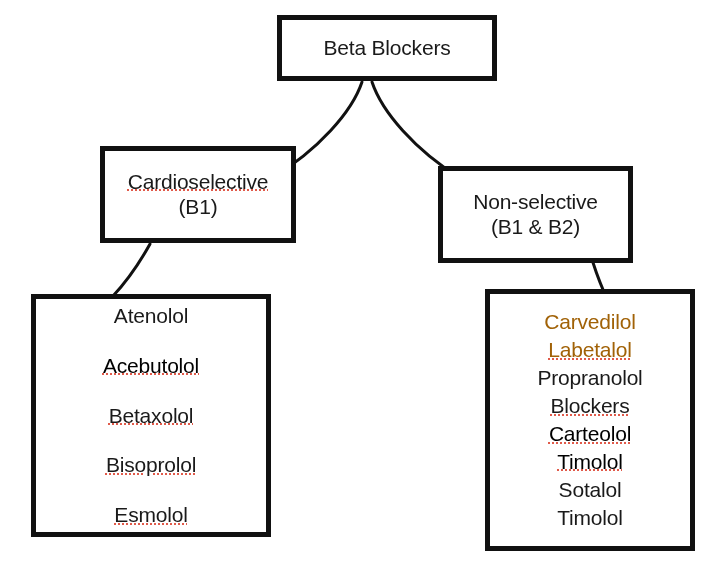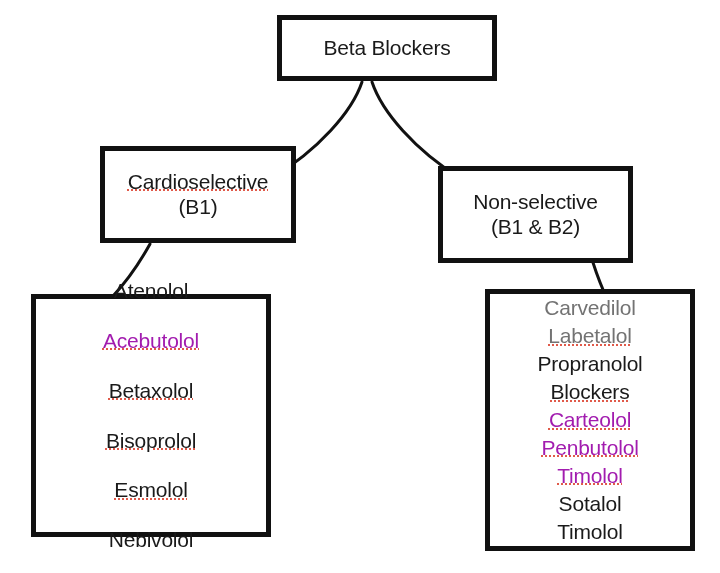--- a/index.html
+++ b/index.html
@@ -91,22 +91,22 @@
     width: 210px;
     height: 262px;
   }
   .drug {
     font-size: 21px;
     line-height: 1.33;
     color: #1a1a1a;
     white-space: nowrap;
     letter-spacing: -0.2px;
   }
-  .drug.orange { color: #a21caf; }
-  .drug.blue   { color: #737373; }
+  .drug.orange { color: #000000; }
+  .drug.blue   { color: #a16207; }
 
   
   .squiggle {
     text-decoration: underline;
     text-decoration-style: dotted;
     text-decoration-color: #e05a4a;
     text-decoration-thickness: 2px;
     text-underline-offset: 1px;
   }
 </style>
@@ -139,28 +139,26 @@
     <div class="node-line">Non-selective</div>
     <div class="node-line">(B1 &amp; B2)</div>
   </div>
 
   <div class="list-box" id="list-cardioselective">
       <div class="drug">Atenolol</div>
       <div class="drug orange squiggle">Acebutolol</div>
       <div class="drug squiggle">Betaxolol</div>
       <div class="drug squiggle">Bisoprolol</div>
       <div class="drug squiggle">Esmolol</div>
-      <div class="drug">Nebivolol</div>
     </div>
 
   <div class="list-box" id="list-nonselective">
       <div class="drug blue">Carvedilol</div>
       <div class="drug blue squiggle">Labetalol</div>
       <div class="drug">Propranolol</div>
       <div class="drug squiggle">Blockers</div>
       <div class="drug orange squiggle">Carteolol</div>
-      <div class="drug orange squiggle">Penbutolol</div>
       <div class="drug orange squiggle">Timolol</div>
       <div class="drug">Sotalol</div>
       <div class="drug">Timolol</div>
     </div>
 
 </div>
 
 </body></html>

